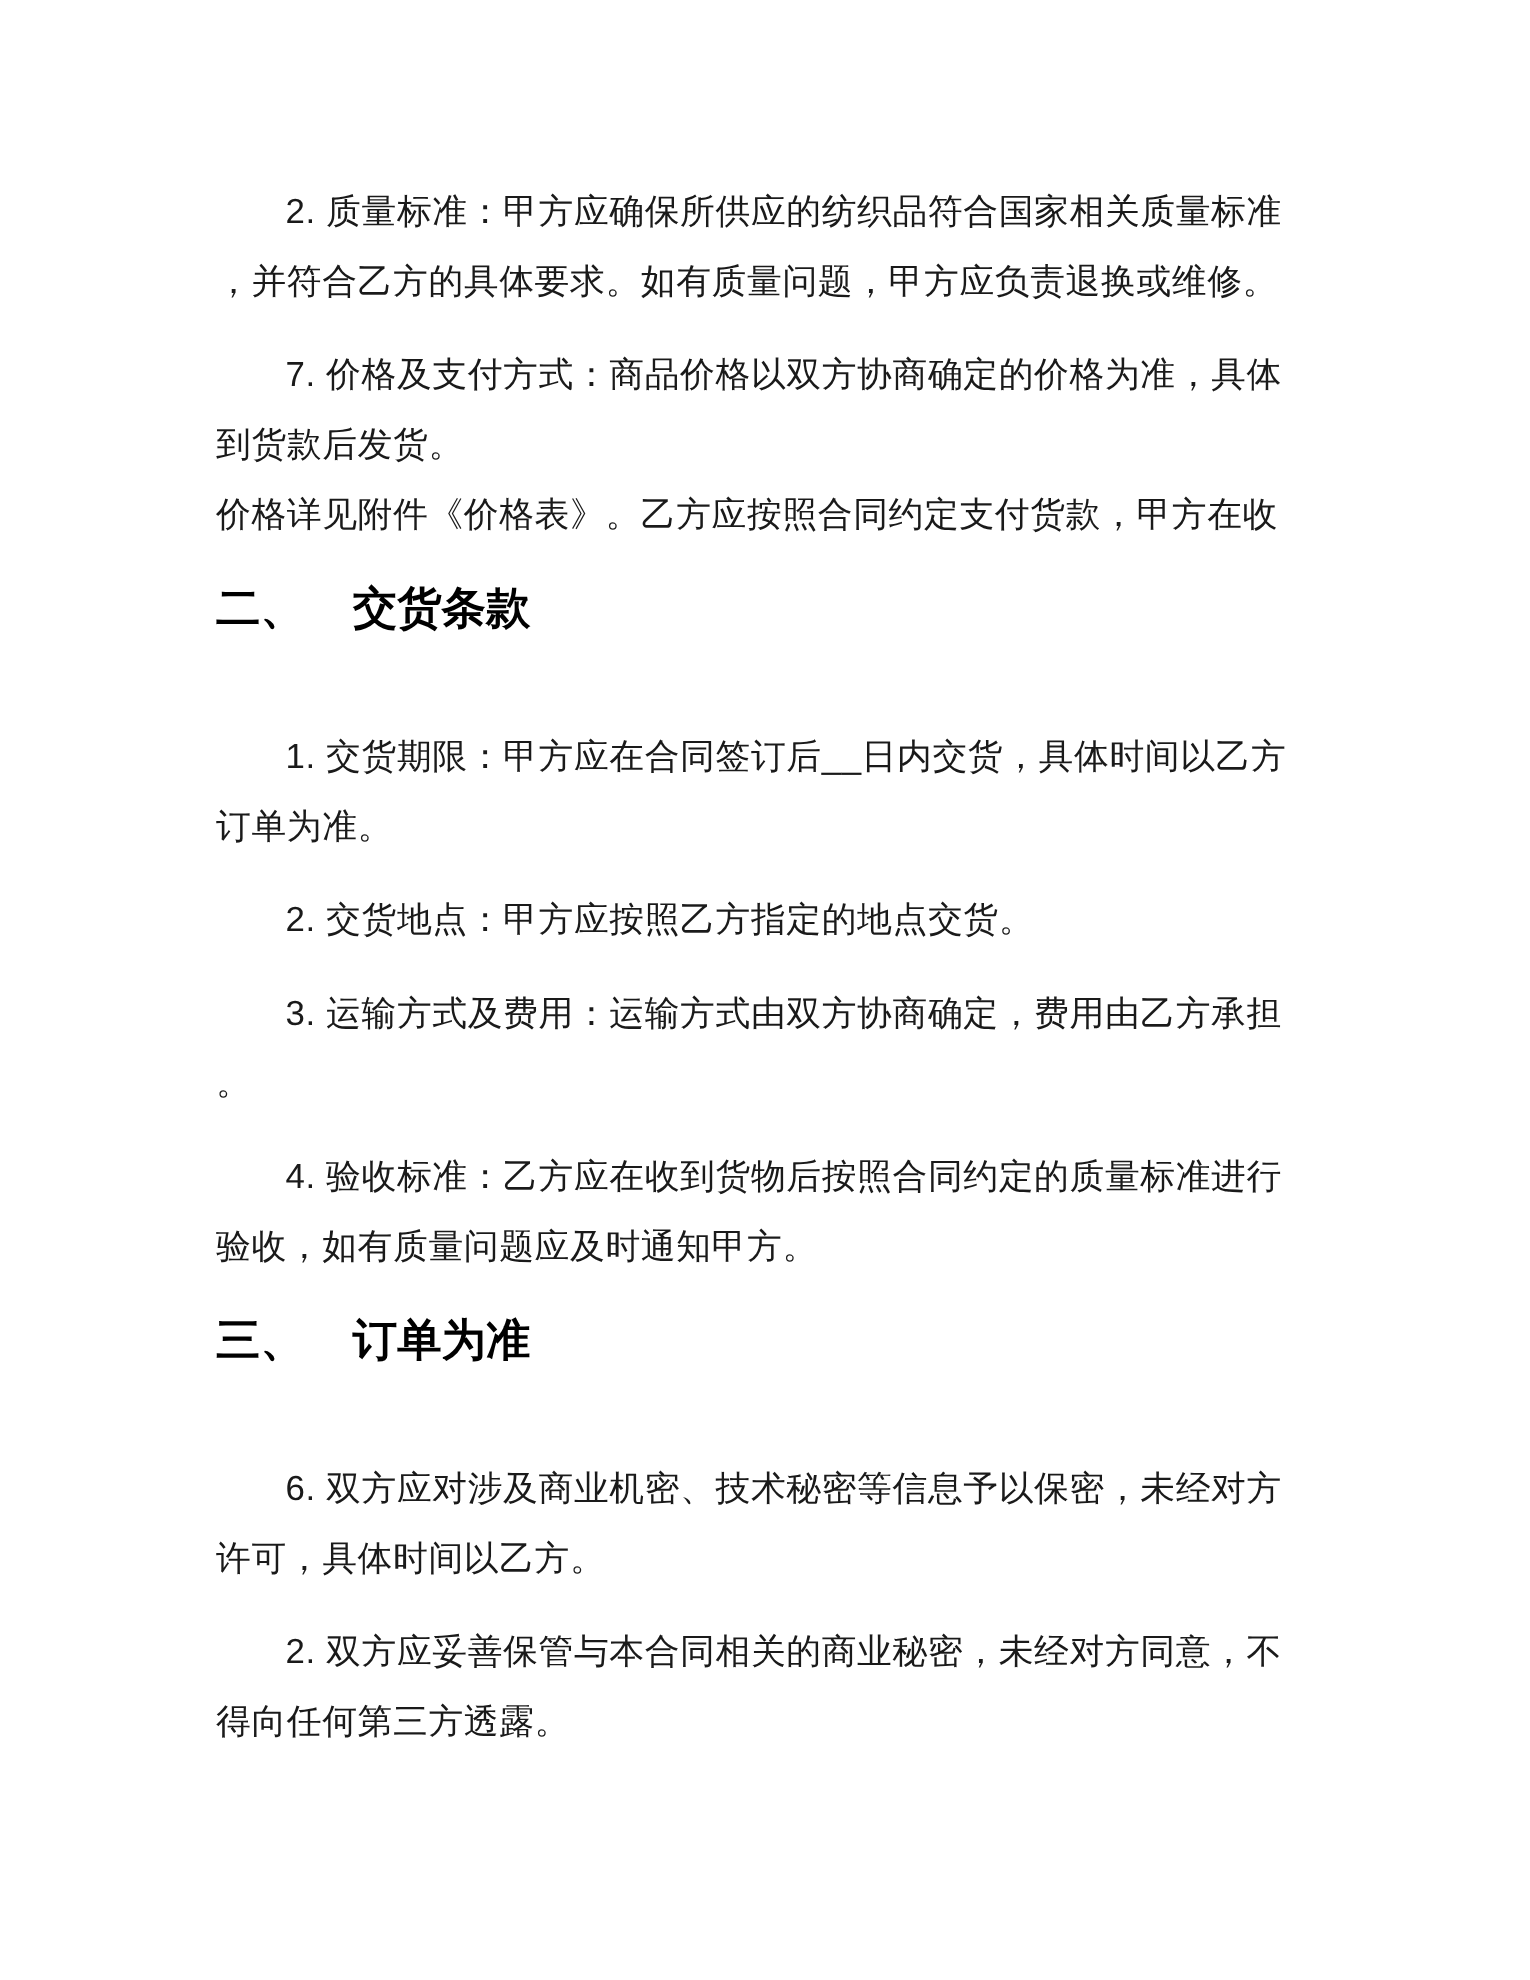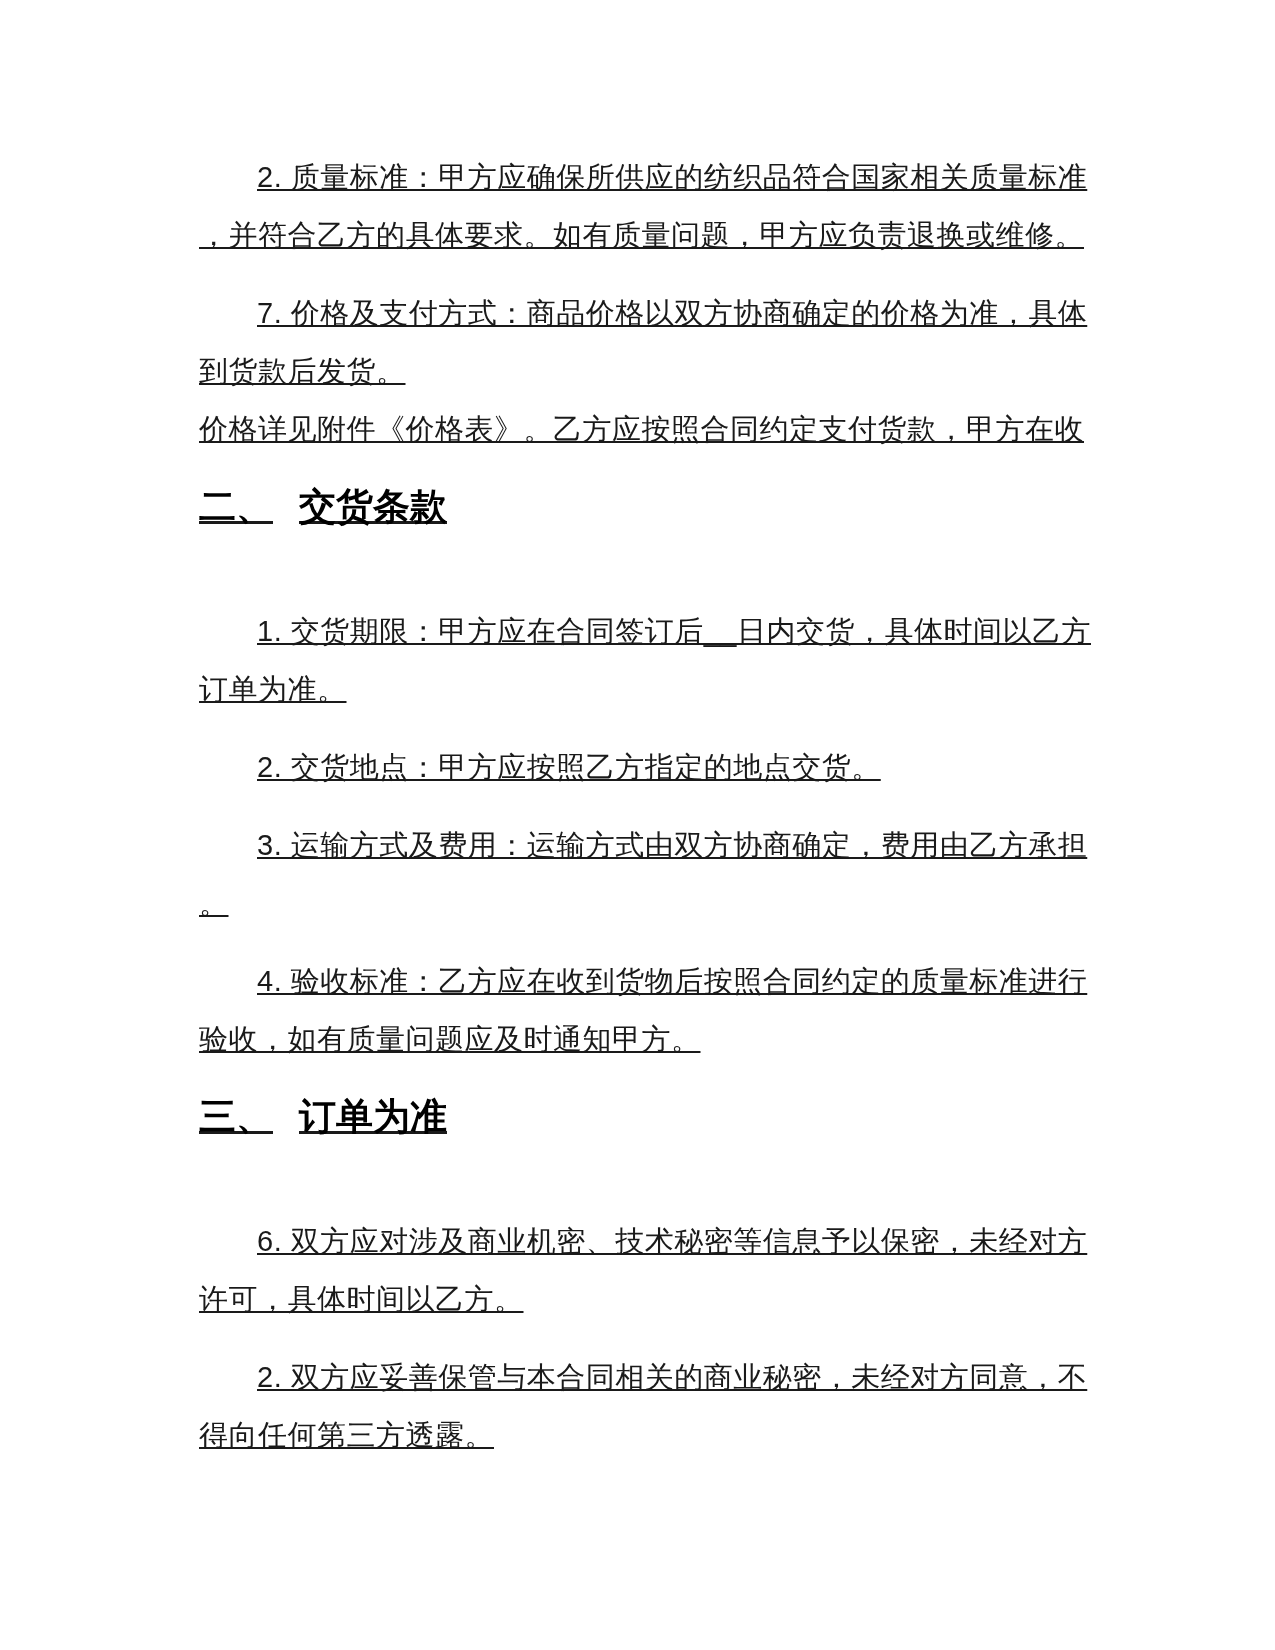--- a/index.html
+++ b/index.html
@@ -10,25 +10,24 @@
   .page {
     position: relative;
     width: 1275px;
     height: 1650px;
     background: #ffffff;
     overflow: hidden;
     font-family: "Liberation Sans", "DejaVu Sans", sans-serif;
   }
   .content {
     position: absolute;
-    left: 199px;
+    left: 180px;
     top: 148px;
     width: 905px;
     color: #1a1a1a;
-    text-decoration: underline;
   }
   .para {
     margin: 0 0 20px 0;
   }
   .line {
     font-size: 29px;
     line-height: 58px;
     letter-spacing: 0.5px;
     white-space: nowrap;
   }
@@ -37,21 +36,21 @@
   }
   .heading {
     margin: 8px 0 66px 0;
     font-size: 37px;
     line-height: 58px;
     font-weight: bold;
     color: #000000;
     white-space: nowrap;
   }
   .heading .title {
-    margin-left: 26px;
+    margin-left: 40px;
   }
 </style>
 </head>
 <body>
 
 <div class="page" style="background: rgb(255, 255, 255);">
   <div class="content" id="doc-content" style="color: rgb(26, 26, 26);">
       <div class="para">
         <div class="line first">2. 质量标准：甲方应确保所供应的纺织品符合国家相关质量标准</div>
         <div class="line">，并符合乙方的具体要求。如有质量问题，甲方应负责退换或维修。</div>

